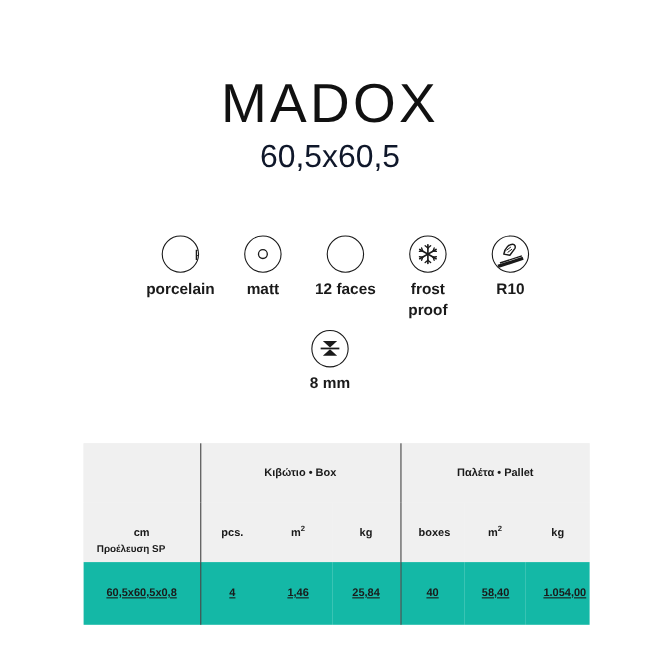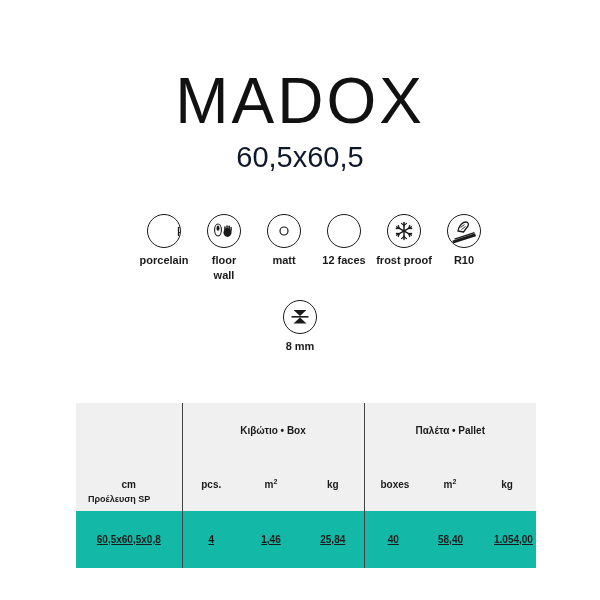--- a/index.html
+++ b/index.html
@@ -19,21 +19,21 @@
   
   #title-block {
     position: absolute;
     top: 68px;
     left: 0;
     width: 600px;
     text-align: center;
   }
   #product-title {
     font-family: "Liberation Sans", sans-serif;
-    font-size: 64px;
+    font-size: 50px;
     font-weight: 300;
     letter-spacing: 3px;
     color: #111111;
     line-height: 1.05;
     white-space: nowrap;
   }
   #product-size {
     margin-top: 6px;
     font-size: 29px;
     font-weight: 400;
@@ -80,21 +80,21 @@
   .icon-text {
     font-size: 13.5px;
     font-weight: 400;
     letter-spacing: 0.5px;
     color: #1a1a1a;
     font-family: "Liberation Sans", sans-serif;
     margin-left: 43px;
   }
   .icon-label {
     margin-top: 5px;
-    font-size: 11px;
+    font-size: 14px;
     font-weight: bold;
     color: #1a1a1a;
     text-align: center;
     line-height: 1.35;
     white-space: pre-line;
   }
 
   
   #spec-table {
     position: absolute;
@@ -162,37 +162,20 @@
 
 <div id="icon-row-main">
 
   <div class="icon-item">
     <div class="icon-circle">
       <span class="icon-text">PL</span>
     </div>
     <div class="icon-label">porcelain</div>
   </div>
 
-  <div class="icon-item">
-    <div class="icon-circle">
-      <svg width="26" height="22" viewBox="0 0 26 22">
-
-        <ellipse cx="7" cy="10" rx="3.4" ry="6" fill="none" stroke="#1a1a1a" stroke-width="1.1"></ellipse>
-        <ellipse cx="7" cy="8.2" rx="1.5" ry="2.6" fill="#1a1a1a"></ellipse>
-
-        <ellipse cx="16.5" cy="12.5" rx="4" ry="4.4" fill="#1a1a1a"></ellipse>
-        <rect x="13.2" y="6.2" width="1.5" height="5" rx="0.7" fill="#1a1a1a"></rect>
-        <rect x="15.3" y="5.2" width="1.5" height="6" rx="0.7" fill="#1a1a1a"></rect>
-        <rect x="17.4" y="5.6" width="1.5" height="5.6" rx="0.7" fill="#1a1a1a"></rect>
-        <rect x="19.4" y="6.8" width="1.4" height="4.6" rx="0.7" fill="#1a1a1a"></rect>
-      </svg>
-    </div>
-    <div class="icon-label">floor
-wall</div>
-  </div>
 
   <div class="icon-item">
     <div class="icon-circle">
       <svg width="26" height="26" viewBox="0 0 26 26">
         <circle cx="13" cy="13" r="4" fill="none" stroke="#1a1a1a" stroke-width="1.2"></circle>
       </svg>
     </div>
     <div class="icon-label">matt</div>
   </div>
 

